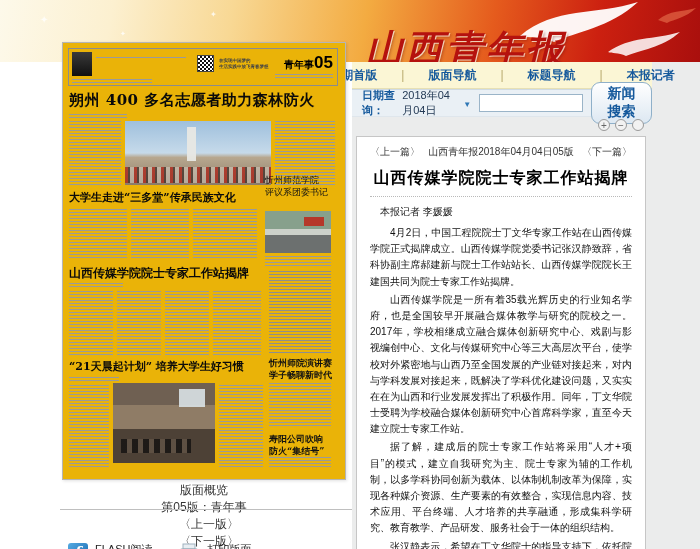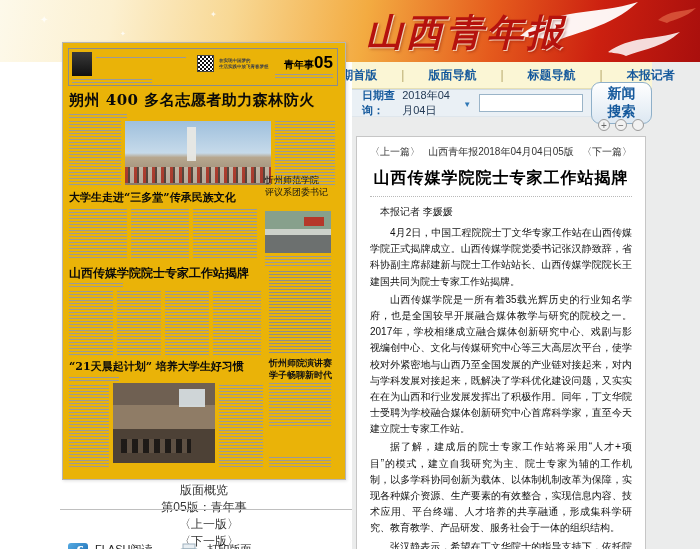--- a/index.html
+++ b/index.html
@@ -7,21 +7,21 @@
     width:700px;height:549px;position:relative;overflow:hidden;
     background:#fff;font-family:"Liberation Sans","DejaVu Sans",sans-serif;
     -webkit-font-smoothing:antialiased;
   }
   
   .banner{
     position:absolute;left:0;top:0;width:700px;height:62px;
     background:linear-gradient(100deg,#fdf9ea 0%,#fcf0d0 16%,#f8d894 33%,#f3ab41 52%,#e55b1d 70%,#cc2010 85%,#a90f0d 100%);
   }
   .logo{
-    position:absolute;left:366px;top:8px;
+    position:absolute;left:366px;top:24px;
     font-family:Liberation Serif, serif;
     font-weight:bold;font-style:italic;font-size:37px;letter-spacing:3px;
     color:#b5120e;
     text-shadow:1px 1px 0 rgba(255,250,235,.75),2px 2px 3px rgba(110,0,0,.35);
     white-space:nowrap;
   }
   .doves{position:absolute;right:0;top:0;width:330px;height:62px;}
   .sparkle{position:absolute;color:#fff;opacity:.8;font-size:10px;}
   
   .side-bg{position:absolute;left:352px;top:62px;right:0;bottom:0;background:#ebecec;}
@@ -298,20 +298,24 @@
   <div class="h4">“21天晨起计划” 培养大学生好习惯</div>
   <div class="side2">
     <div>忻州师院演讲赛</div>
     <div>学子畅聊新时代</div>
   </div>
   <div class="by4 fl"></div>
   <div class="c4a fl"></div>
   <div class="photo3"></div>
   <div class="c4b fl"></div>
   <div class="c4c fl"></div>
+  <div class="side3">
+    <div>寿阳公司吹响</div>
+    <div>防火“集结号”</div>
+  </div>
   <div class="c4d fl"></div>
 </div>
 
 <div class="thumb-footer">
   <span class="tf-overview">版面概览</span>
   <span class="tf-center">第05版：青年事</span>
   <span class="tf-link">〈上一版〉</span>
   <span class="tf-link">〈下一版〉</span>
 </div>
 

